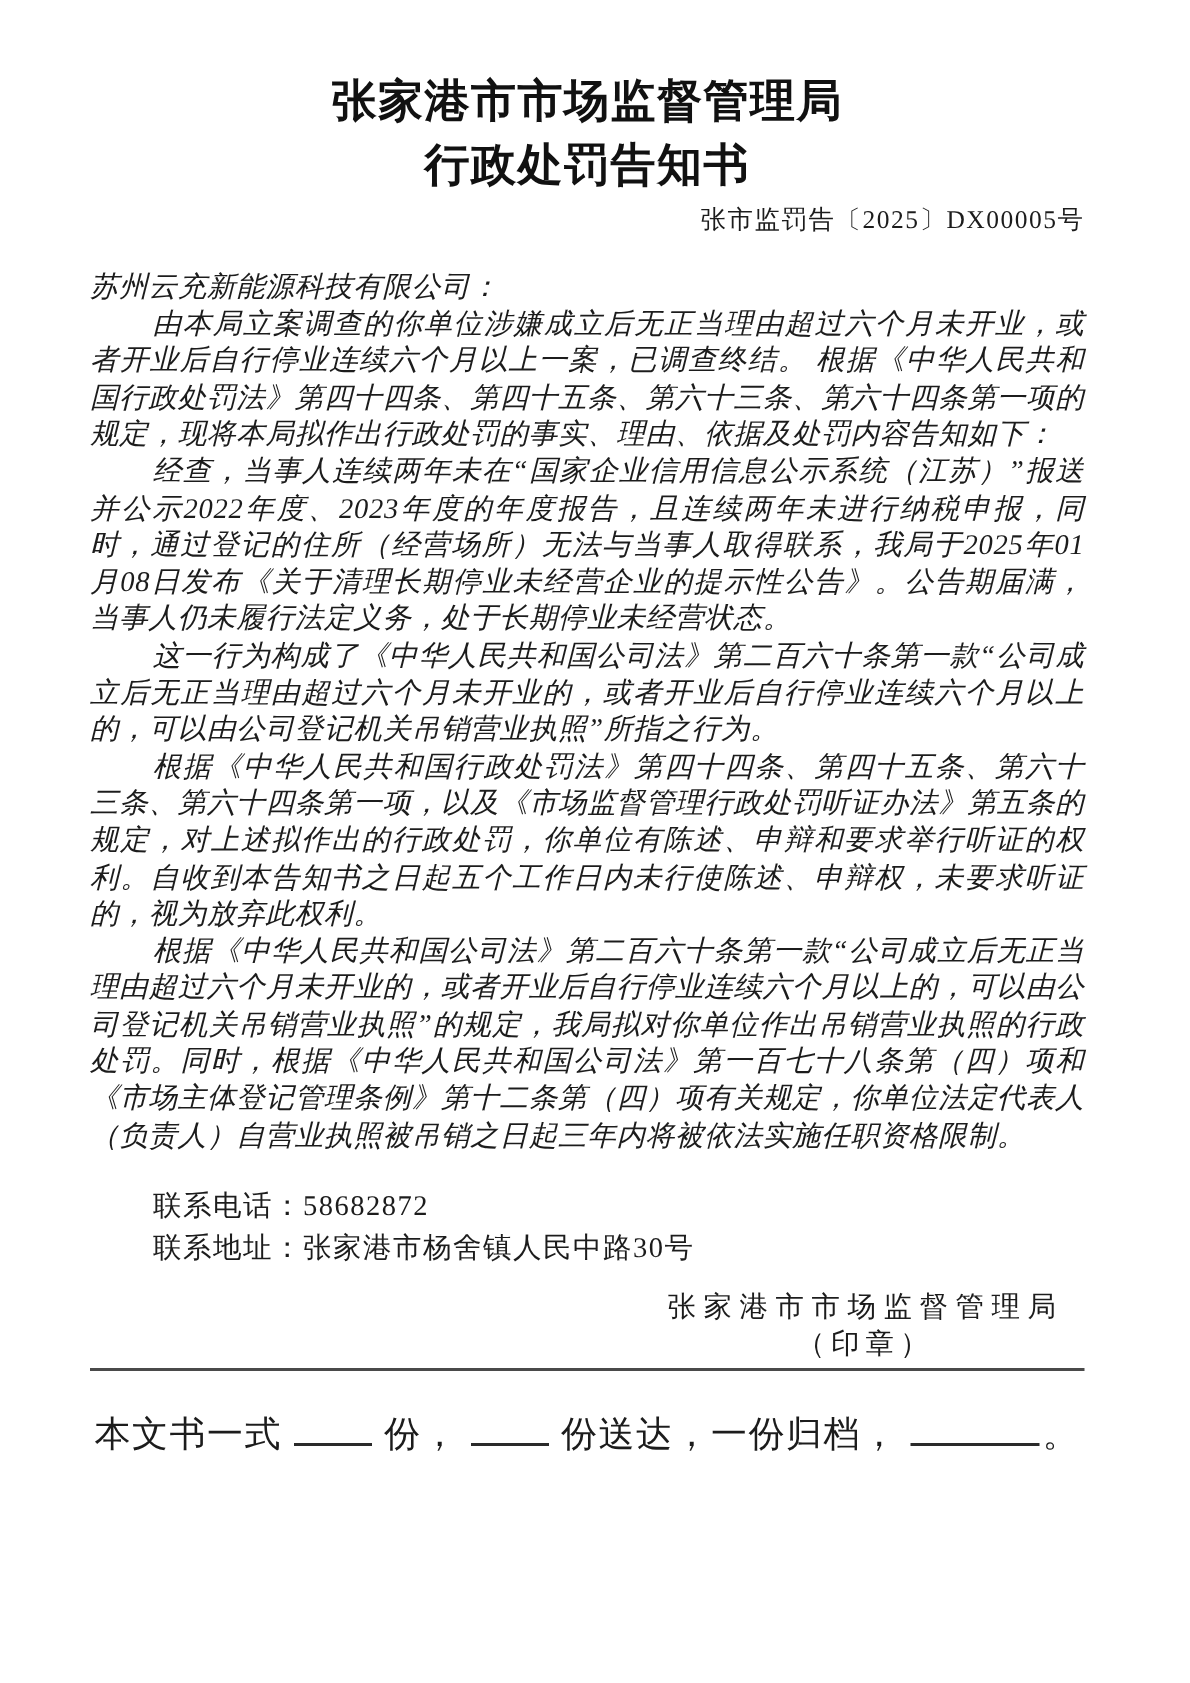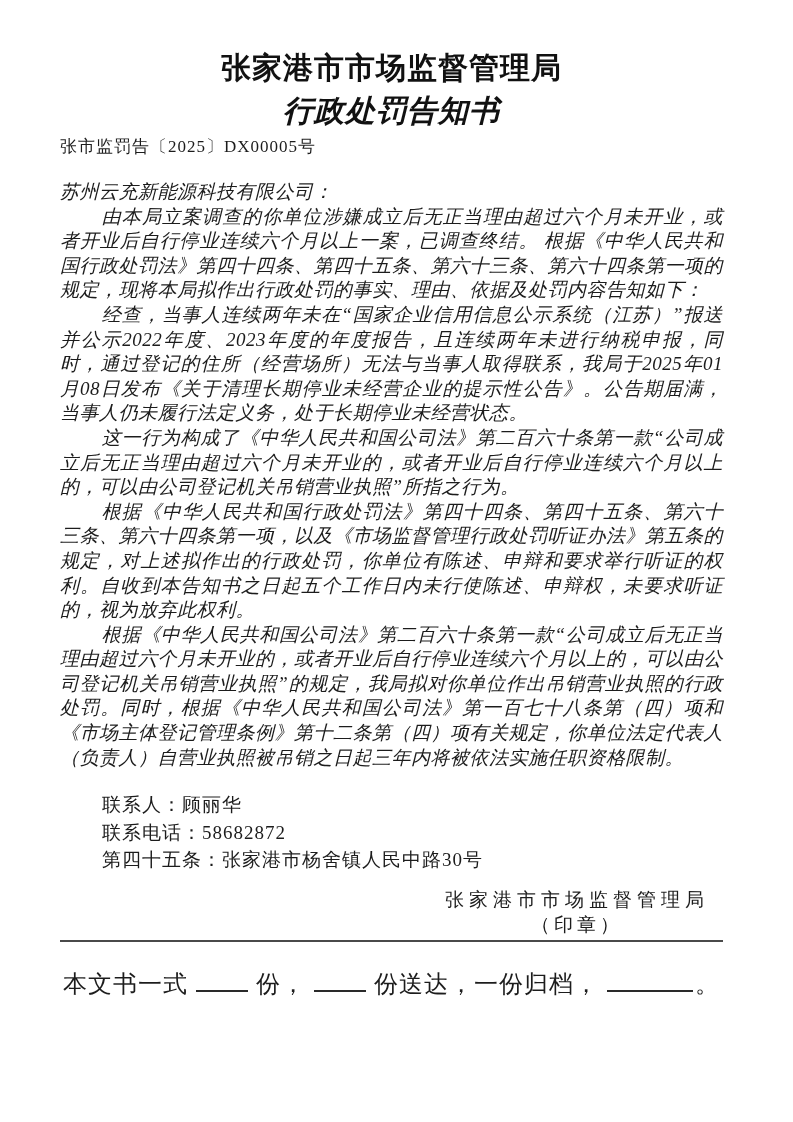--- a/index.html
+++ b/index.html
@@ -23,26 +23,25 @@
     font-weight: 700;
     font-size: 30px;
     line-height: 40px;
     text-align: center;
     letter-spacing: 1px;
     margin: 0;
     color: #111111;
   }
   .title.second {
     margin-top: 3px;
-    font-style: italic;
   }
   .doc-number {
     font-size: 17px;
     line-height: 22px;
-    text-align: left;
+    text-align: right;
     margin-top: 5px;
     letter-spacing: 1px;
     color: #1c1c1c;
   }
   .body-text {
     margin-top: 22px;
     font-size: 19px;
     line-height: 24.6px;
     text-align: justify;
     letter-spacing: 0.5px;
@@ -122,23 +121,22 @@
   <div class="body-text">
     <p class="addressee">苏州云充新能源科技有限公司：</p>
     <p>由本局立案调查的你单位涉嫌成立后无正当理由超过六个月未开业，或者开业后自行停业连续六个月以上一案，已调查终结。 根据《中华人民共和国行政处罚法》第四十四条、第四十五条、第六十三条、第六十四条第一项的规定，现将本局拟作出行政处罚的事实、理由、依据及处罚内容告知如下：</p>
     <p>经查，当事人连续两年未在“国家企业信用信息公示系统（江苏）”报送并公示2022年度、2023年度的年度报告，且连续两年未进行纳税申报，同时，通过登记的住所（经营场所）无法与当事人取得联系，我局于2025年01月08日发布《关于清理长期停业未经营企业的提示性公告》。公告期届满，当事人仍未履行法定义务，处于长期停业未经营状态。</p>
     <p>这一行为构成了《中华人民共和国公司法》第二百六十条第一款“公司成立后无正当理由超过六个月未开业的，或者开业后自行停业连续六个月以上的，可以由公司登记机关吊销营业执照”所指之行为。</p>
     <p>根据《中华人民共和国行政处罚法》第四十四条、第四十五条、第六十三条、第六十四条第一项，以及《市场监督管理行政处罚听证办法》第五条的规定，对上述拟作出的行政处罚，你单位有陈述、申辩和要求举行听证的权利。自收到本告知书之日起五个工作日内未行使陈述、申辩权，未要求听证的，视为放弃此权利。</p>
     <p>根据《中华人民共和国公司法》第二百六十条第一款“公司成立后无正当理由超过六个月未开业的，或者开业后自行停业连续六个月以上的，可以由公司登记机关吊销营业执照”的规定，我局拟对你单位作出吊销营业执照的行政处罚。同时，根据《中华人民共和国公司法》第一百七十八条第（四）项和《市场主体登记管理条例》第十二条第（四）项有关规定，你单位法定代表人（负责人）自营业执照被吊销之日起三年内将被依法实施任职资格限制。</p>
   </div>
 
   <div class="contact-block">
-    <p>联系人：顾丽华</p>
     <p>联系电话：58682872</p>
-    <p>第四十五条：张家港市杨舍镇人民中路30号</p>
+    <p>联系地址：张家港市杨舍镇人民中路30号</p>
   </div>
 
   <div class="signature-block">
     <div class="sig-org">张家港市市场监督管理局</div>
     <div class="sig-seal">（印章）</div>
   </div>
 
   <hr class="divider">
 
   <div class="copies-note">

